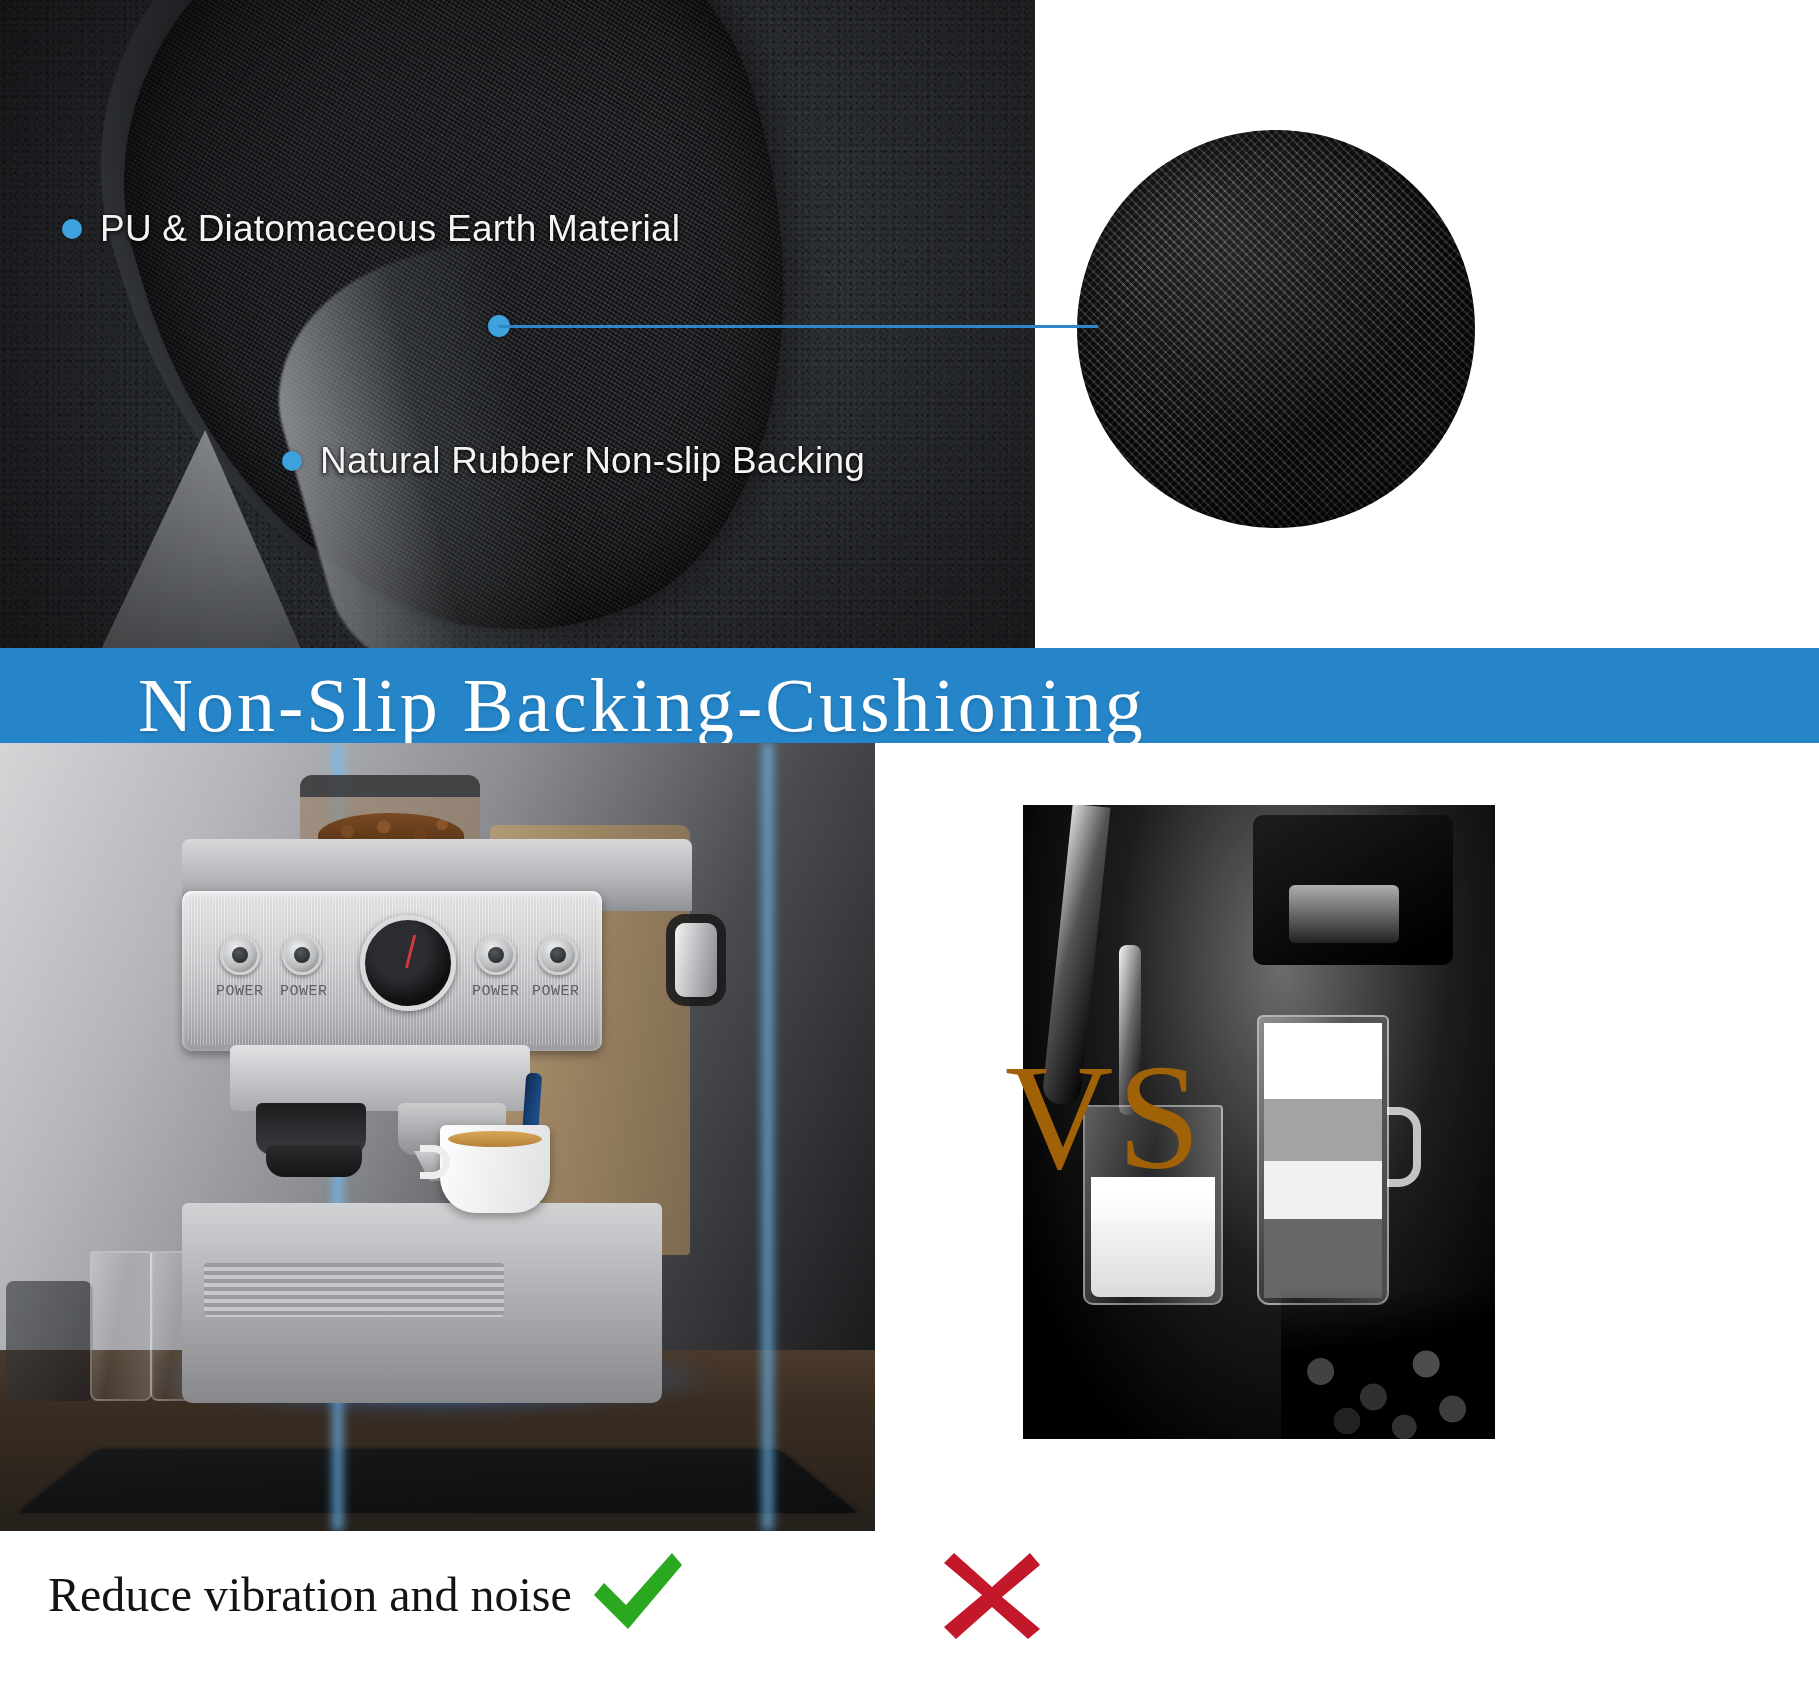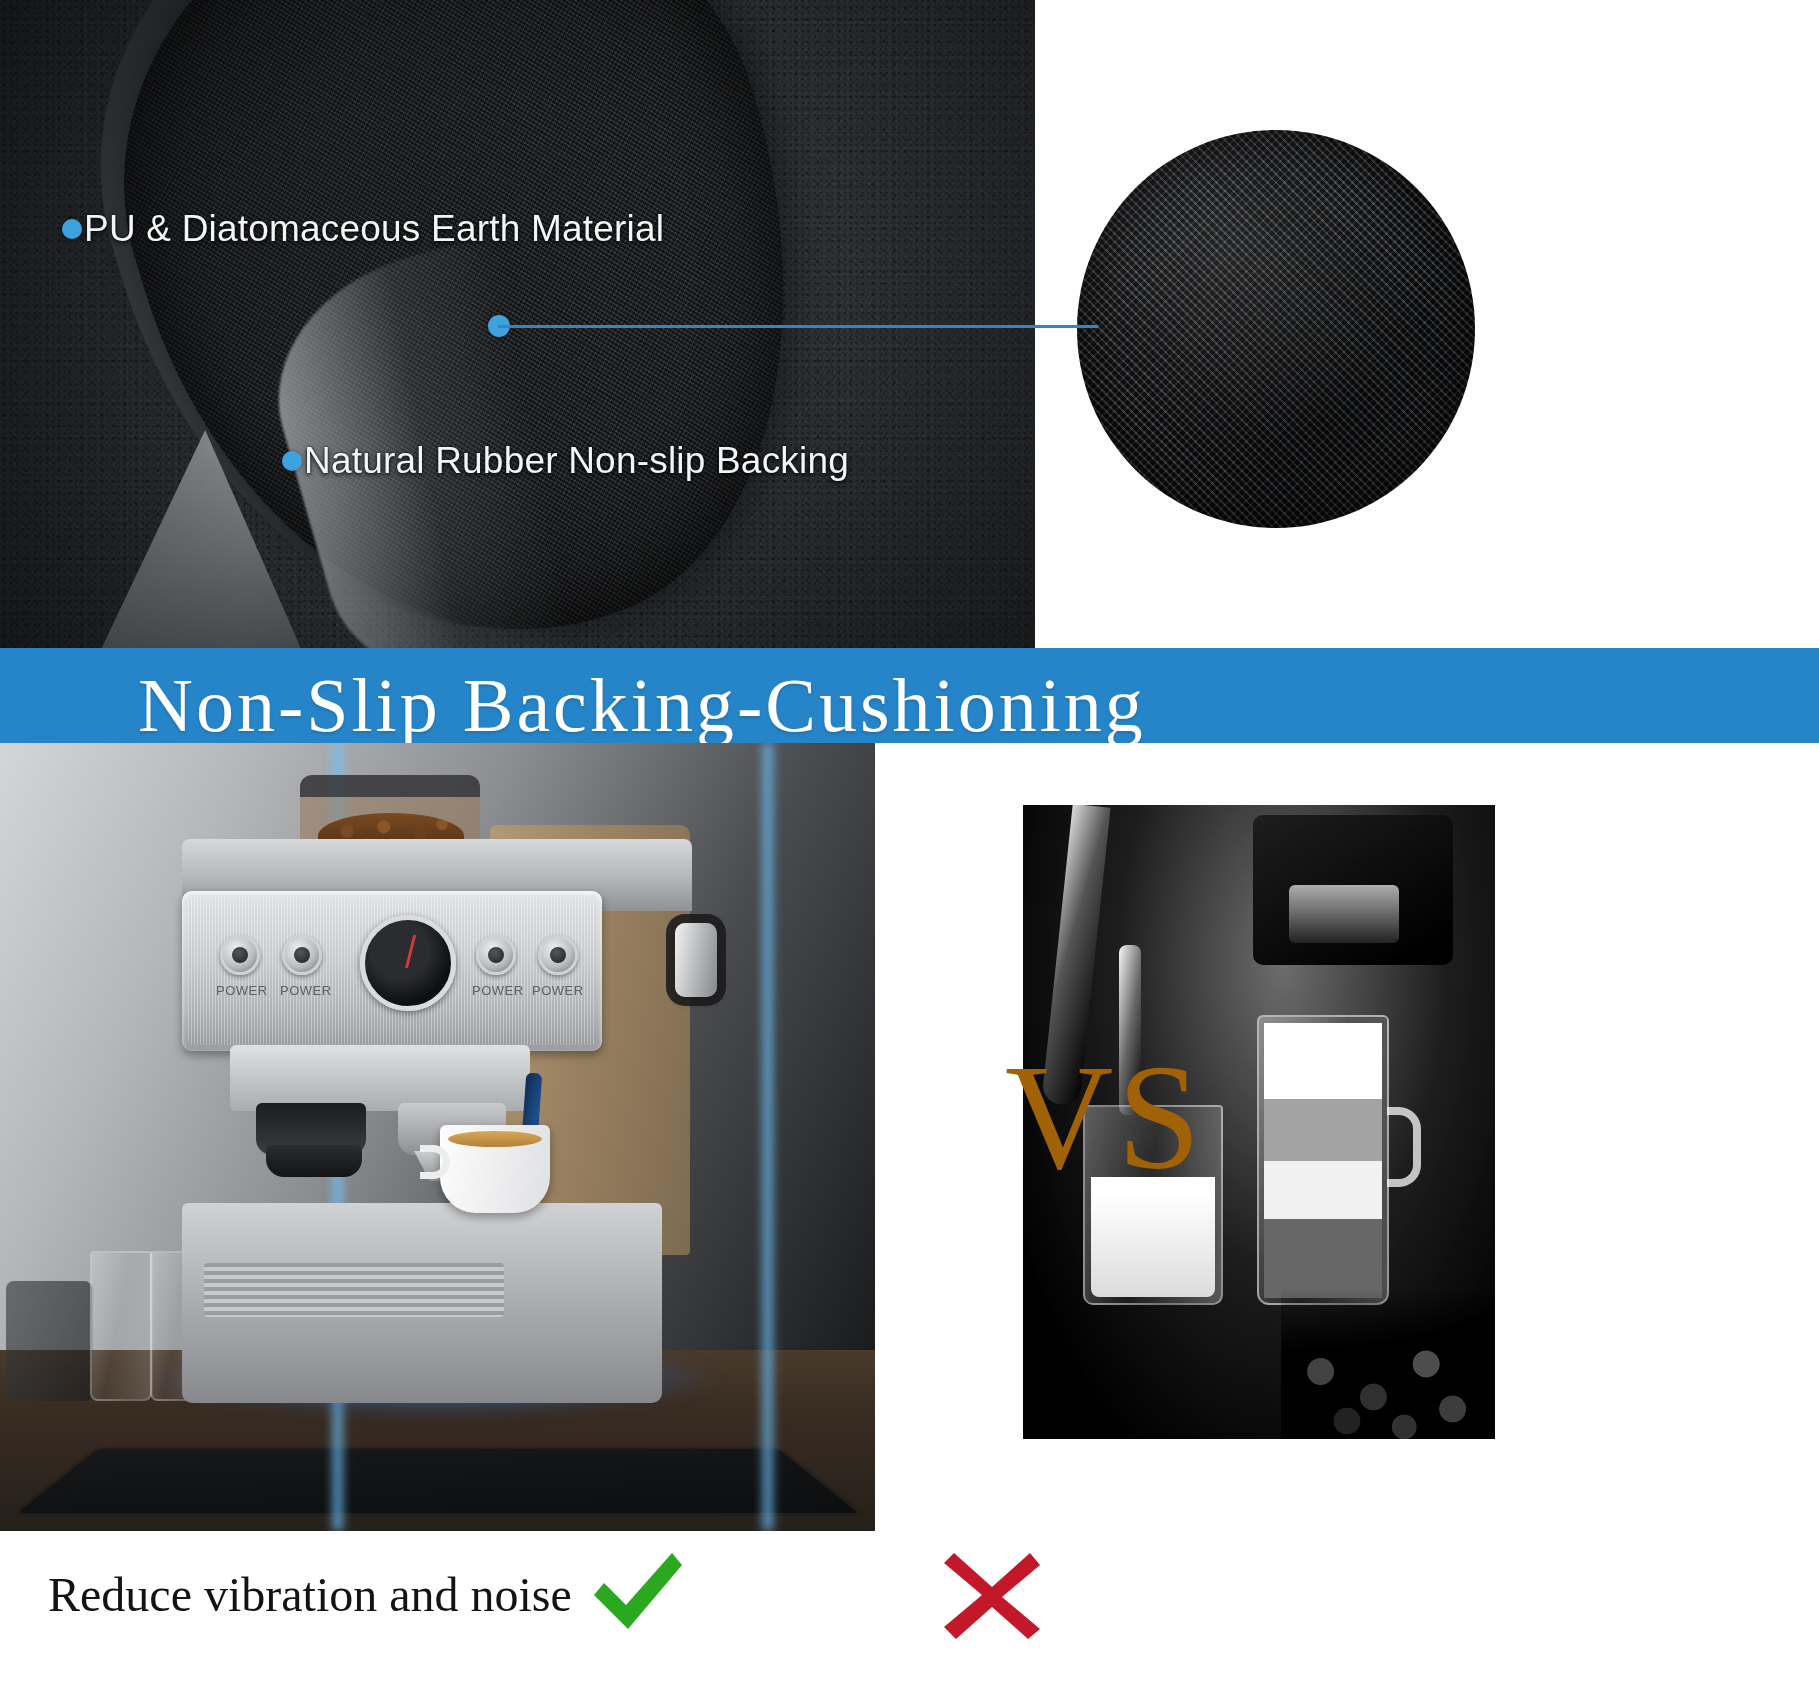--- a/index.html
+++ b/index.html
@@ -78,21 +78,21 @@
     clip-path: polygon(52% 0%, 100% 100%, 0% 100%);
     filter: blur(.5px);
     opacity:.92;
   }
   .vign{
     position:absolute; inset:0;
     background: radial-gradient(ellipse at 46% 44%, rgba(0,0,0,0) 35%, rgba(0,0,0,.45) 100%);
   }
 
   
-  .callout { position:absolute; display:flex; align-items:center; gap:2px; }
+  .callout { position:absolute; display:flex; align-items:center; gap:18px; }
   .dot {
     width:20px; height:20px; border-radius:50%;
     background:#3da2dd; flex:0 0 auto;
     box-shadow:0 0 4px rgba(0,0,0,.35);
   }
   .callout-text {
     color:#f3f4f5;
     font-size:37px;
     letter-spacing:.2px;
     text-shadow: 0 2px 5px rgba(0,0,0,.85), 0 0 2px rgba(0,0,0,.9);
@@ -254,22 +254,22 @@
     position:absolute; top:44px; width:40px; height:40px; border-radius:50%;
     background:radial-gradient(circle at 38% 32%, #f0f1f2, #b9bbbd 58%, #6d6f72 100%);
     border:3px solid #cfd1d3;
     box-shadow:0 2px 4px rgba(0,0,0,.4);
   }
   .btn i{
     position:absolute; inset:9px; border-radius:50%;
     background:radial-gradient(circle at 40% 34%, #55585b, #1d1f21);
   }
   .btn-lbl{
-    position:absolute; top:92px; font-size:13px; color:#5d5f62;
-    font-family:Liberation Sans, sans-serif; letter-spacing:.5px;
+    position:absolute; top:92px; font-size:15px; color:#5d5f62;
+    font-family:Liberation Mono, monospace; letter-spacing:.5px;
   }
   .group-head{
     position:absolute; left:60px; top:272px; width:300px; height:66px;
     background:linear-gradient(180deg,#dfe1e3,#a9abae);
     border-radius:6px;
   }
   .portafilter{
     position:absolute; left:86px; top:330px; width:110px; height:52px;
     background:linear-gradient(180deg,#1c1d1f,#3a3c3f);
     border-radius:6px 6px 16px 16px;

